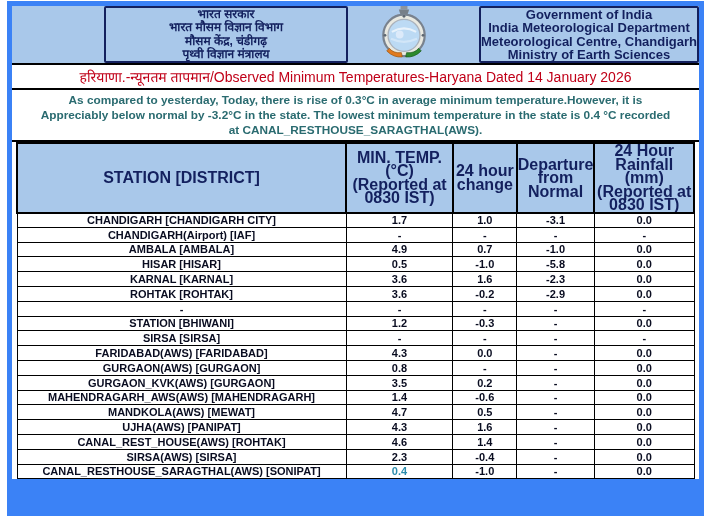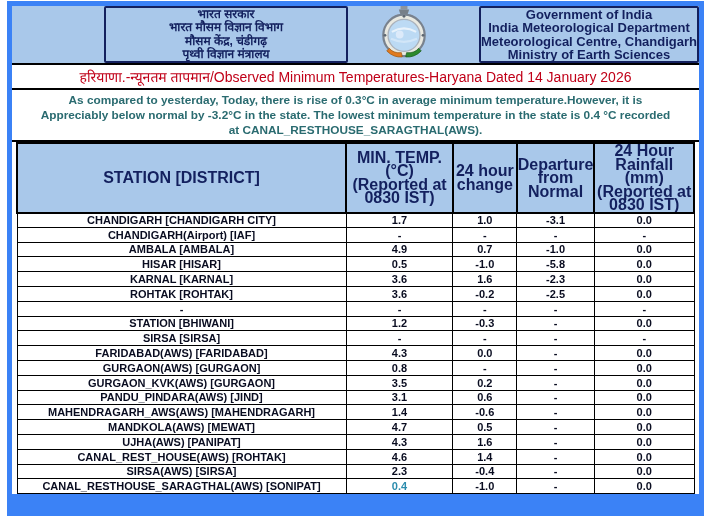--- a/index.html
+++ b/index.html
@@ -228,21 +228,21 @@
             <td>KARNAL  [KARNAL]</td>
             <td>3.6</td>
             <td>1.6</td>
             <td>-2.3</td>
             <td>0.0</td>
           </tr>
           <tr>
             <td>ROHTAK  [ROHTAK]</td>
             <td>3.6</td>
             <td>-0.2</td>
-            <td>-2.5</td>
+            <td>-2.9</td>
             <td>0.0</td>
           </tr>
           <tr>
             <td>-</td>
             <td>-</td>
             <td>-</td>
             <td>-</td>
             <td>-</td>
           </tr>
           <tr>
@@ -274,27 +274,20 @@
             <td>0.0</td>
           </tr>
           <tr>
             <td>GURGAON_KVK(AWS)  [GURGAON]</td>
             <td>3.5</td>
             <td>0.2</td>
             <td>-</td>
             <td>0.0</td>
           </tr>
           <tr>
-            <td>PANDU_PINDARA(AWS)  [JIND]</td>
-            <td>3.1</td>
-            <td>0.6</td>
-            <td>-</td>
-            <td>0.0</td>
-          </tr>
-          <tr>
             <td>MAHENDRAGARH_AWS(AWS)  [MAHENDRAGARH]</td>
             <td>1.4</td>
             <td>-0.6</td>
             <td>-</td>
             <td>0.0</td>
           </tr>
           <tr>
             <td>MANDKOLA(AWS)  [MEWAT]</td>
             <td>4.7</td>
             <td>0.5</td>

